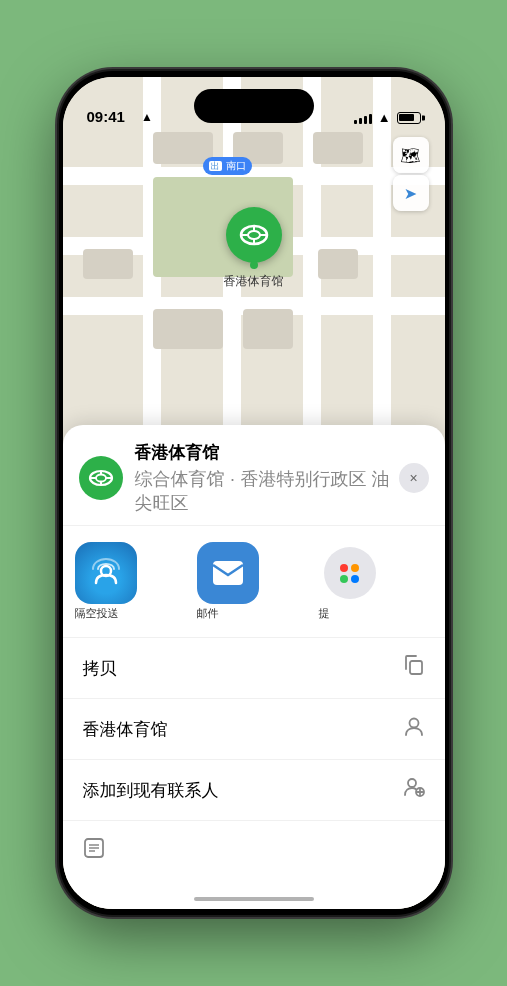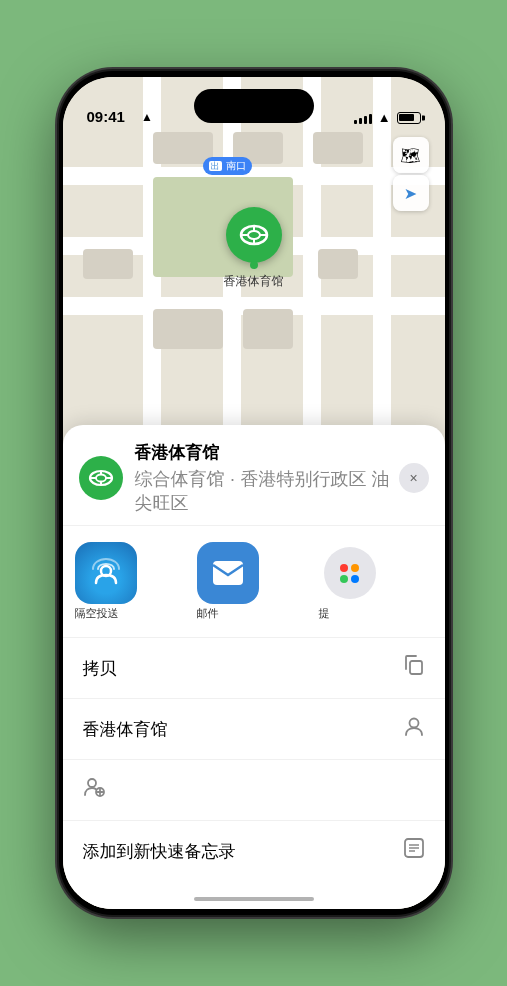--- a/index.html
+++ b/index.html
@@ -503,33 +503,33 @@
           <span class="action-label">香港体育馆</span>
           <span class="action-icon">
             <svg width="22" height="22" viewBox="0 0 22 22" fill="none">
               <circle cx="11" cy="8" r="4.5" stroke="#888" stroke-width="1.8"></circle>
               <path d="M3 20 C3 15 7 13 11 13 C15 13 19 15 19 20" stroke="#888" stroke-width="1.8" fill="none" stroke-linecap="round"></path>
             </svg>
           </span>
         </div>
 
         <div class="action-item">
+          <span class="action-label">添加到现有联系人</span>
           <span class="action-icon">
             <svg width="22" height="22" viewBox="0 0 22 22" fill="none">
               <circle cx="9" cy="7" r="4" stroke="#888" stroke-width="1.8"></circle>
               <path d="M2 19 C2 14 5.5 12 9 12 C10.5 12 12 12.4 13 13.2" stroke="#888" stroke-width="1.8" fill="none" stroke-linecap="round"></path>
               <circle cx="17" cy="16" r="4" fill="none" stroke="#888" stroke-width="1.8"></circle>
               <line x1="17" y1="13.5" x2="17" y2="18.5" stroke="#888" stroke-width="1.8" stroke-linecap="round"></line>
               <line x1="14.5" y1="16" x2="19.5" y2="16" stroke="#888" stroke-width="1.8" stroke-linecap="round"></line>
             </svg>
           </span>
         </div>
 
         <div class="action-item">
-          <span class="action-label">添加到新快速备忘录</span>
           <span class="action-icon">
             <svg width="22" height="22" viewBox="0 0 22 22" fill="none">
               <rect x="2" y="2" width="18" height="18" rx="3" stroke="#888" stroke-width="1.8"></rect>
               <line x1="6" y1="8" x2="16" y2="8" stroke="#888" stroke-width="1.5"></line>
               <line x1="6" y1="11" x2="16" y2="11" stroke="#888" stroke-width="1.5"></line>
               <line x1="6" y1="14" x2="12" y2="14" stroke="#888" stroke-width="1.5"></line>
             </svg>
           </span>
         </div>
 

